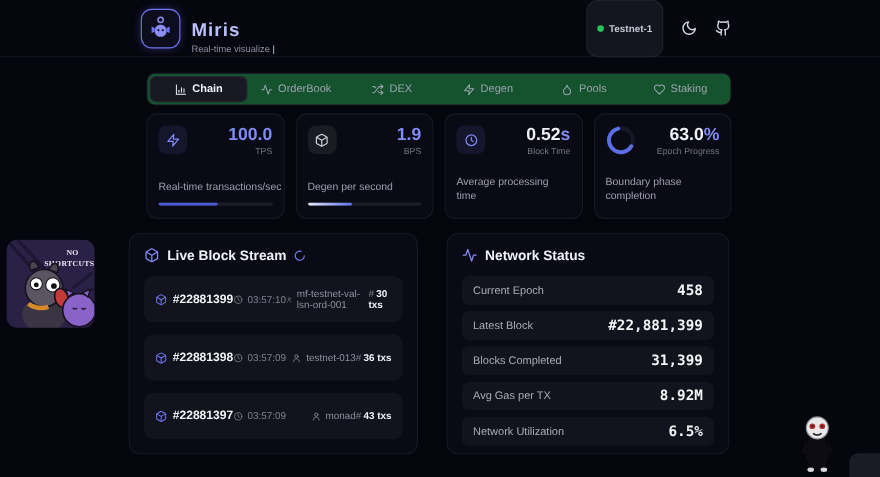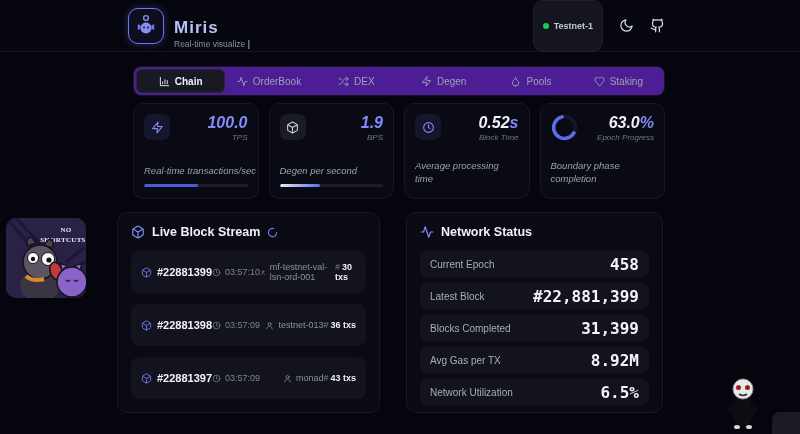--- a/index.html
+++ b/index.html
@@ -28,31 +28,31 @@
   .header-right { margin-left:auto; display:flex; align-items:center; gap:16px; }
   .badge {
     display:flex; align-items:center; gap:5px; background:#15151f; border:1px solid #20202c;
     border-radius:10px; padding:20px 9px; font-size:9px; color:#c4c8d4; font-weight:bold;
   }
   .dot { width:6px; height:6px; border-radius:50%; background:#22c55e; }
   .hdr-icon { display:flex; align-items:center; color:#d6d9e2; cursor:pointer; }
   
   .tabs {
     position:absolute; left:133px; top:66px; width:532px; height:30px;
-    background:#4c1d95; border:1px solid #15151f; border-radius:8px;
+    background:#14532d; border:1px solid #15151f; border-radius:8px;
     display:flex; padding:2px;
   }
   .tab {
     flex:1; display:flex; align-items:center; justify-content:center; gap:5px;
     font-size:10px; color:#9ca3af; border-radius:6px; cursor:pointer;
   }
   .tab.active { background:#191923; border:1px solid #272734; color:#f0f1f6; font-weight:bold; }
   .tab svg { flex:0 0 auto; }
   
-  .stats { position:absolute; left:133px; top:103px; width:532px; display:flex; gap:10px;font-style:italic; }
+  .stats { position:absolute; left:133px; top:103px; width:532px; display:flex; gap:10px; }
   .stat-card {
     flex:1; height:96px; background:#0a0a14; border:1px solid #181822;
     border-radius:10px; padding:10px; position:relative;
   }
   .stat-top { display:flex; justify-content:space-between; align-items:flex-start; }
   .icon-box {
     width:26px; height:26px; border-radius:7px; background:#15152b;
     display:flex; align-items:center; justify-content:center;
   }
   .icon-box.gray { background:#1b1b24; }
@@ -84,21 +84,21 @@
   .b-num { display:flex; align-items:center; gap:5px; font-size:11px; font-weight:bold; color:#f3f4f8; }
   .b-time { display:flex; align-items:center; gap:4px; font-size:9px; color:#7d8290; }
   .b-val { display:flex; align-items:center; gap:4px; font-size:9px; color:#8b90a0; }
   .b-tx { font-size:9px; color:#f0f1f6; font-weight:bold; }
   .b-tx .hash { color:#7d8290; font-weight:normal; margin-right:2px; }
   .net-row {
     background:#13131d; border-radius:6px; height:26px; padding:0 10px;
     display:flex; align-items:center; justify-content:space-between; margin-bottom:6px;
   }
   .net-label { font-size:10px; color:#a8adb8; }
-  .net-value { font-size:16px; font-weight:bold; color:#f3f4f6; font-family:"DejaVu Sans Mono",monospace; }
+  .net-value { font-size:13px; font-weight:bold; color:#f3f4f6; font-family:"DejaVu Sans Mono",monospace; }
   
   .sticker {
     position:absolute; left:6px; top:218px; width:80px; height:80px;
     border-radius:10px; overflow:hidden; background:#241c3c;
   }
   .sticker-text { font-family:"Liberation Serif","DejaVu Serif",serif; font-weight:bold; fill:#ece7f4; font-size:7px; letter-spacing:.3px; }
   .pet { position:absolute; left:724px; top:377px; width:38px; height:54px; }
   .corner-peek {
     position:absolute; right:0; bottom:0; width:28px; height:22px;
     background:#1b1b26; border-radius:8px 0 0 0;

